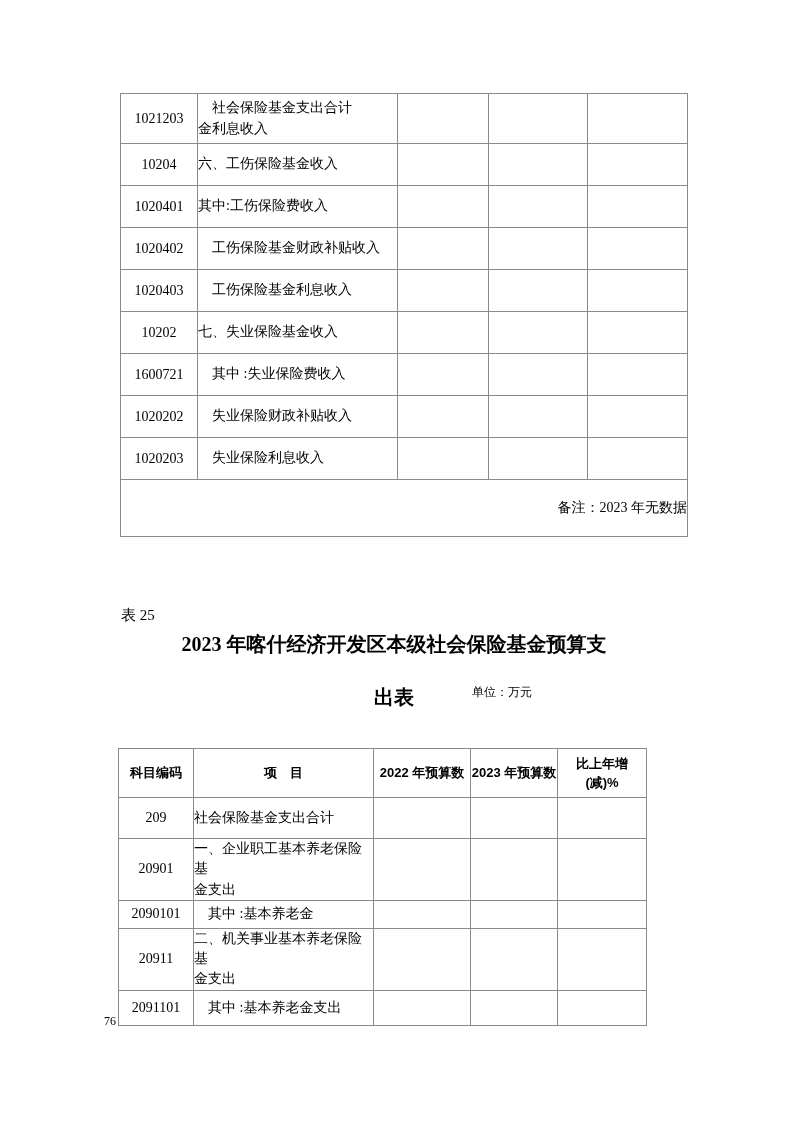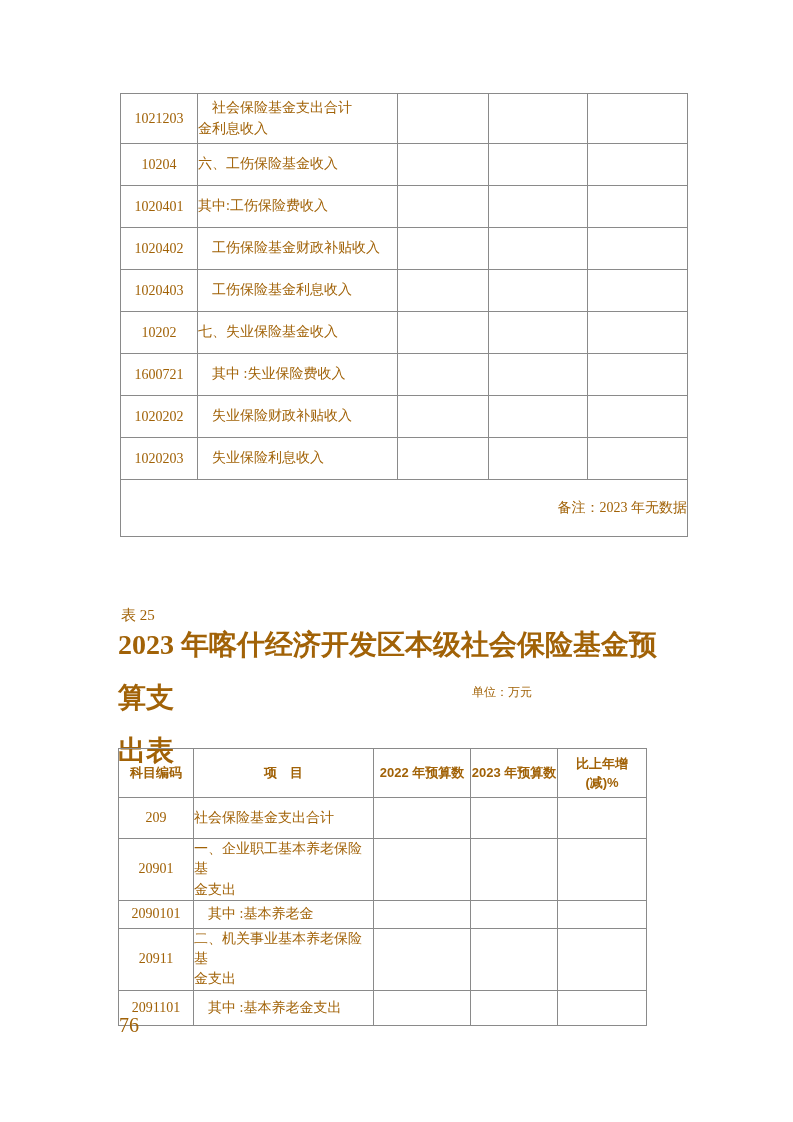--- a/index.html
+++ b/index.html
@@ -1,21 +1,21 @@
 <!DOCTYPE html>
 <html><head>
 <meta charset="utf-8">
 <style>
   html,body{margin:0;padding:0;background:#e8e8e8;}
   .page{
     position:relative;
     width:793px;height:1122px;
     background:#ffffff;
     font-family:"Liberation Serif","DejaVu Serif",serif;
-    color:#a16207;
+    color:#000000;
     overflow:hidden;
   }
   table.grid{
     position:absolute;
     border-collapse:collapse;
     table-layout:fixed;
   }
   table.grid td,table.grid th{
     border:1px solid #8a8a8a;
     font-size:14px;
@@ -45,33 +45,33 @@
     white-space:pre-wrap;
     line-height:1.5;
   }
   .tbl-label{
     position:absolute;left:121px;top:584px;
     font-size:15px;
     margin-top:22px;
   }
   .doc-title{
     position:absolute;left:118px;top:618px;width:552px;
-    text-align:left;
-    font-size:28px;font-weight:bold;
+    text-align:center;
+    font-size:20px;font-weight:bold;
     line-height:53px;
     white-space:pre-line;
     font-family:"Liberation Serif","DejaVu Serif",serif;
   }
   .unit{
     position:absolute;left:472px;top:684px;
     font-size:12px;
   }
   .page-num{
-    position:absolute;left:119px;top:1014px;
-    font-size:20px;
+    position:absolute;left:104px;top:1014px;
+    font-size:12px;
   }
 </style>
 </head>
 <body>
 
 <div class="page">
 
   <table class="grid" id="income-table" style="left:120px;top:93px;width:567px;">
     <colgroup>
       <col style="width:77px">

